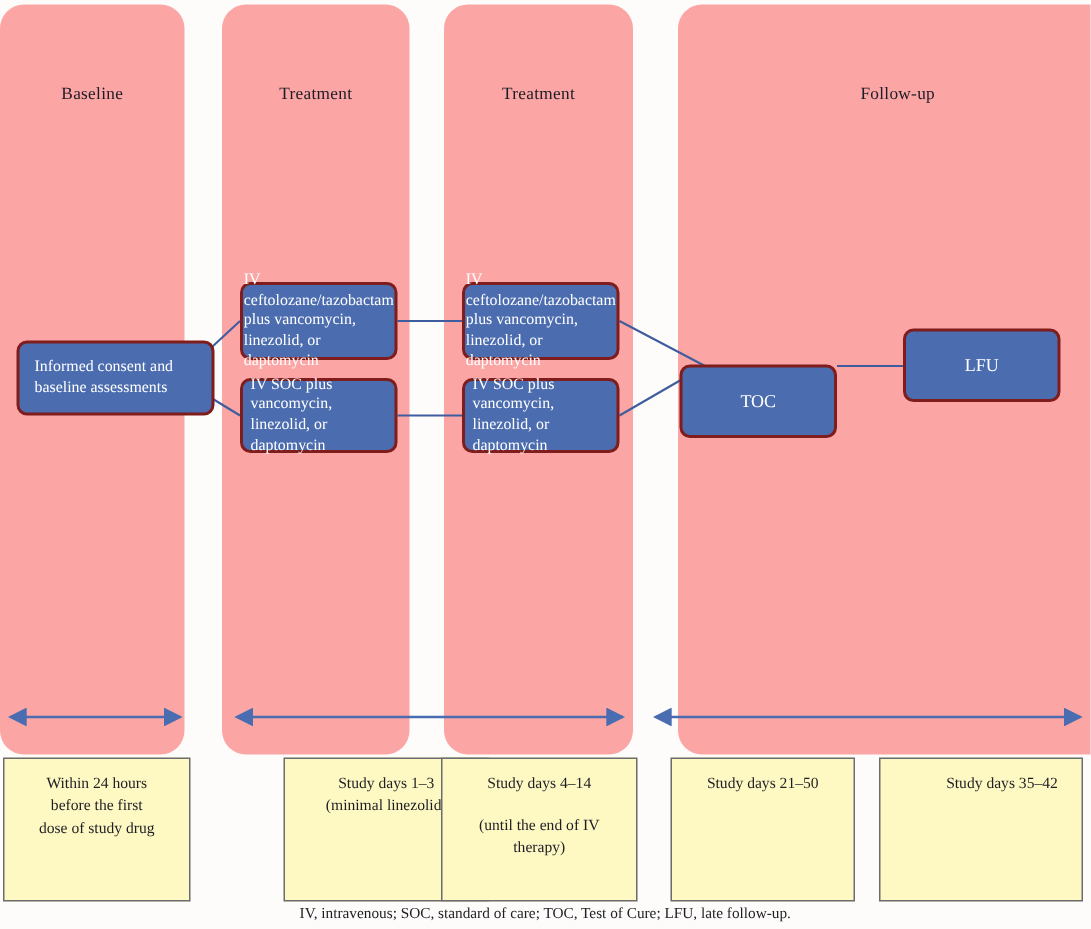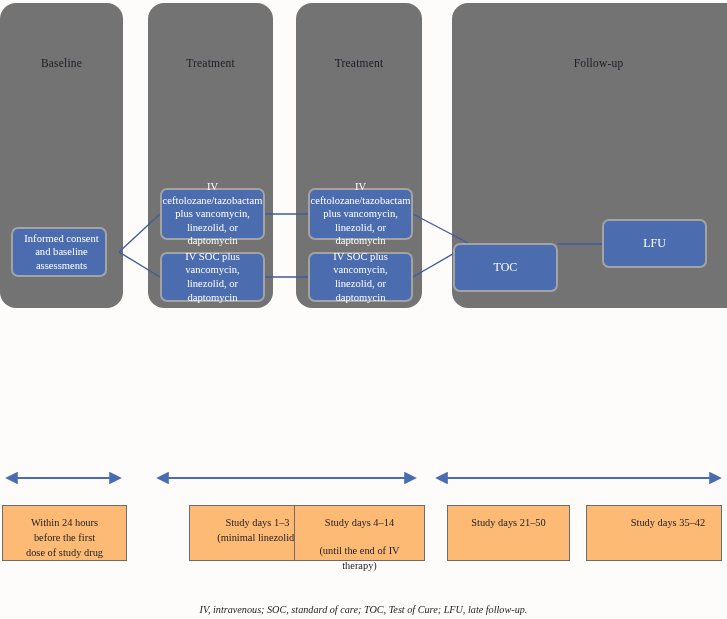--- a/index.html
+++ b/index.html
@@ -13,22 +13,22 @@
     position: relative;
     font-family: "Liberation Serif", "DejaVu Serif", serif;
     color: #1d1d24;
     overflow: hidden;
   }
 
   
   .phase-col {
     position: absolute;
     top: 3px;
-    height: 305px;
-    background: #737373;
+    height: 500px;
+    background: #fca5a5;
     border-radius: 16px;
   }
   #phase-col-0 { left: 0px;   width: 123px; }
   #phase-col-1 { left: 148px; width: 125px; }
   #phase-col-2 { left: 296px; width: 126px; }
   #phase-col-3 { left: 452px; width: 293px; }
 
   .phase-label {
     position: absolute;
     top: 54px;
@@ -37,34 +37,33 @@
     text-align: center;
     font-size: 11.5px;
     letter-spacing: .2px;
     color: #1c1c26;
   }
 
   
   .node {
     position: absolute;
     background: #4b6cae;
-    border: 2px solid #a3a3a3;
+    border: 2px solid #7f1d1d;
     border-radius: 7px;
     box-sizing: border-box;
     color: #ffffff;
     display: flex;
     align-items: center;
     justify-content: center;
-    text-align: center;
     line-height: 1.28;
     font-size: 10.6px;
     padding: 2px 5px;
     z-index: 4;
   }
-  #node-consent    { left: 11px;  top: 227px; width: 96px; height: 50px; padding-left: 10px; }
+  #node-consent    { left: 11px;  top: 227px; width: 132px; height: 50px; padding-left: 10px; }
   #node-arm-a-1    { left: 160px; top: 188px; width: 105px; height: 52px; }
   #node-arm-b-1    { left: 160px; top: 252px; width: 105px; height: 50px; }
   #node-arm-a-2    { left: 308px; top: 188px; width: 105px; height: 52px; }
   #node-arm-b-2    { left: 308px; top: 252px; width: 105px; height: 50px; }
   #node-toc        { left: 453px; top: 219px; width: 105px; height: 49px; font-size: 12px; margin-top: 24px; }
   #node-lfu        { left: 602px; top: 219px; width: 105px; height: 49px; font-size: 12px; }
 
   
   #connector-layer {
     position: absolute;
@@ -78,22 +77,22 @@
     position: absolute;
     left: 0; top: 466px;
     width: 727px; height: 26px;
     z-index: 3;
   }
 
   
   .timeline-box {
     position: absolute;
     top: 505px;
-    height: 56px;
-    background: #fdba74;
+    height: 96px;
+    background: #fef9c3;
     border: 1px solid #6b6b70;
     box-sizing: border-box;
     font-size: 10.4px;
     line-height: 1.42;
     text-align: center;
     color: #1d1d24;
     padding-top: 10px;
   }
   #timeline-box-0 { left: 2px;   width: 125px; }
   #timeline-box-1 { left: 153px; width: 137px; margin-left: 36px; }
@@ -102,21 +101,20 @@
   #timeline-box-4 { left: 586px; width: 136px; padding-left: 28px; }
   .tl-gap { display: block; height: 13px; }
 
   
   #footnote {
     position: absolute;
     left: 0;
     top: 604px;
     width: 727px;
     text-align: center;
-    font-style: italic;
     font-size: 10.2px;
     color: #1d1d24;
   }
 </style>
 </head>
 <body>
 
 <div class="phase-col" id="phase-col-0">
   <div class="phase-label">Baseline</div>
 </div>

